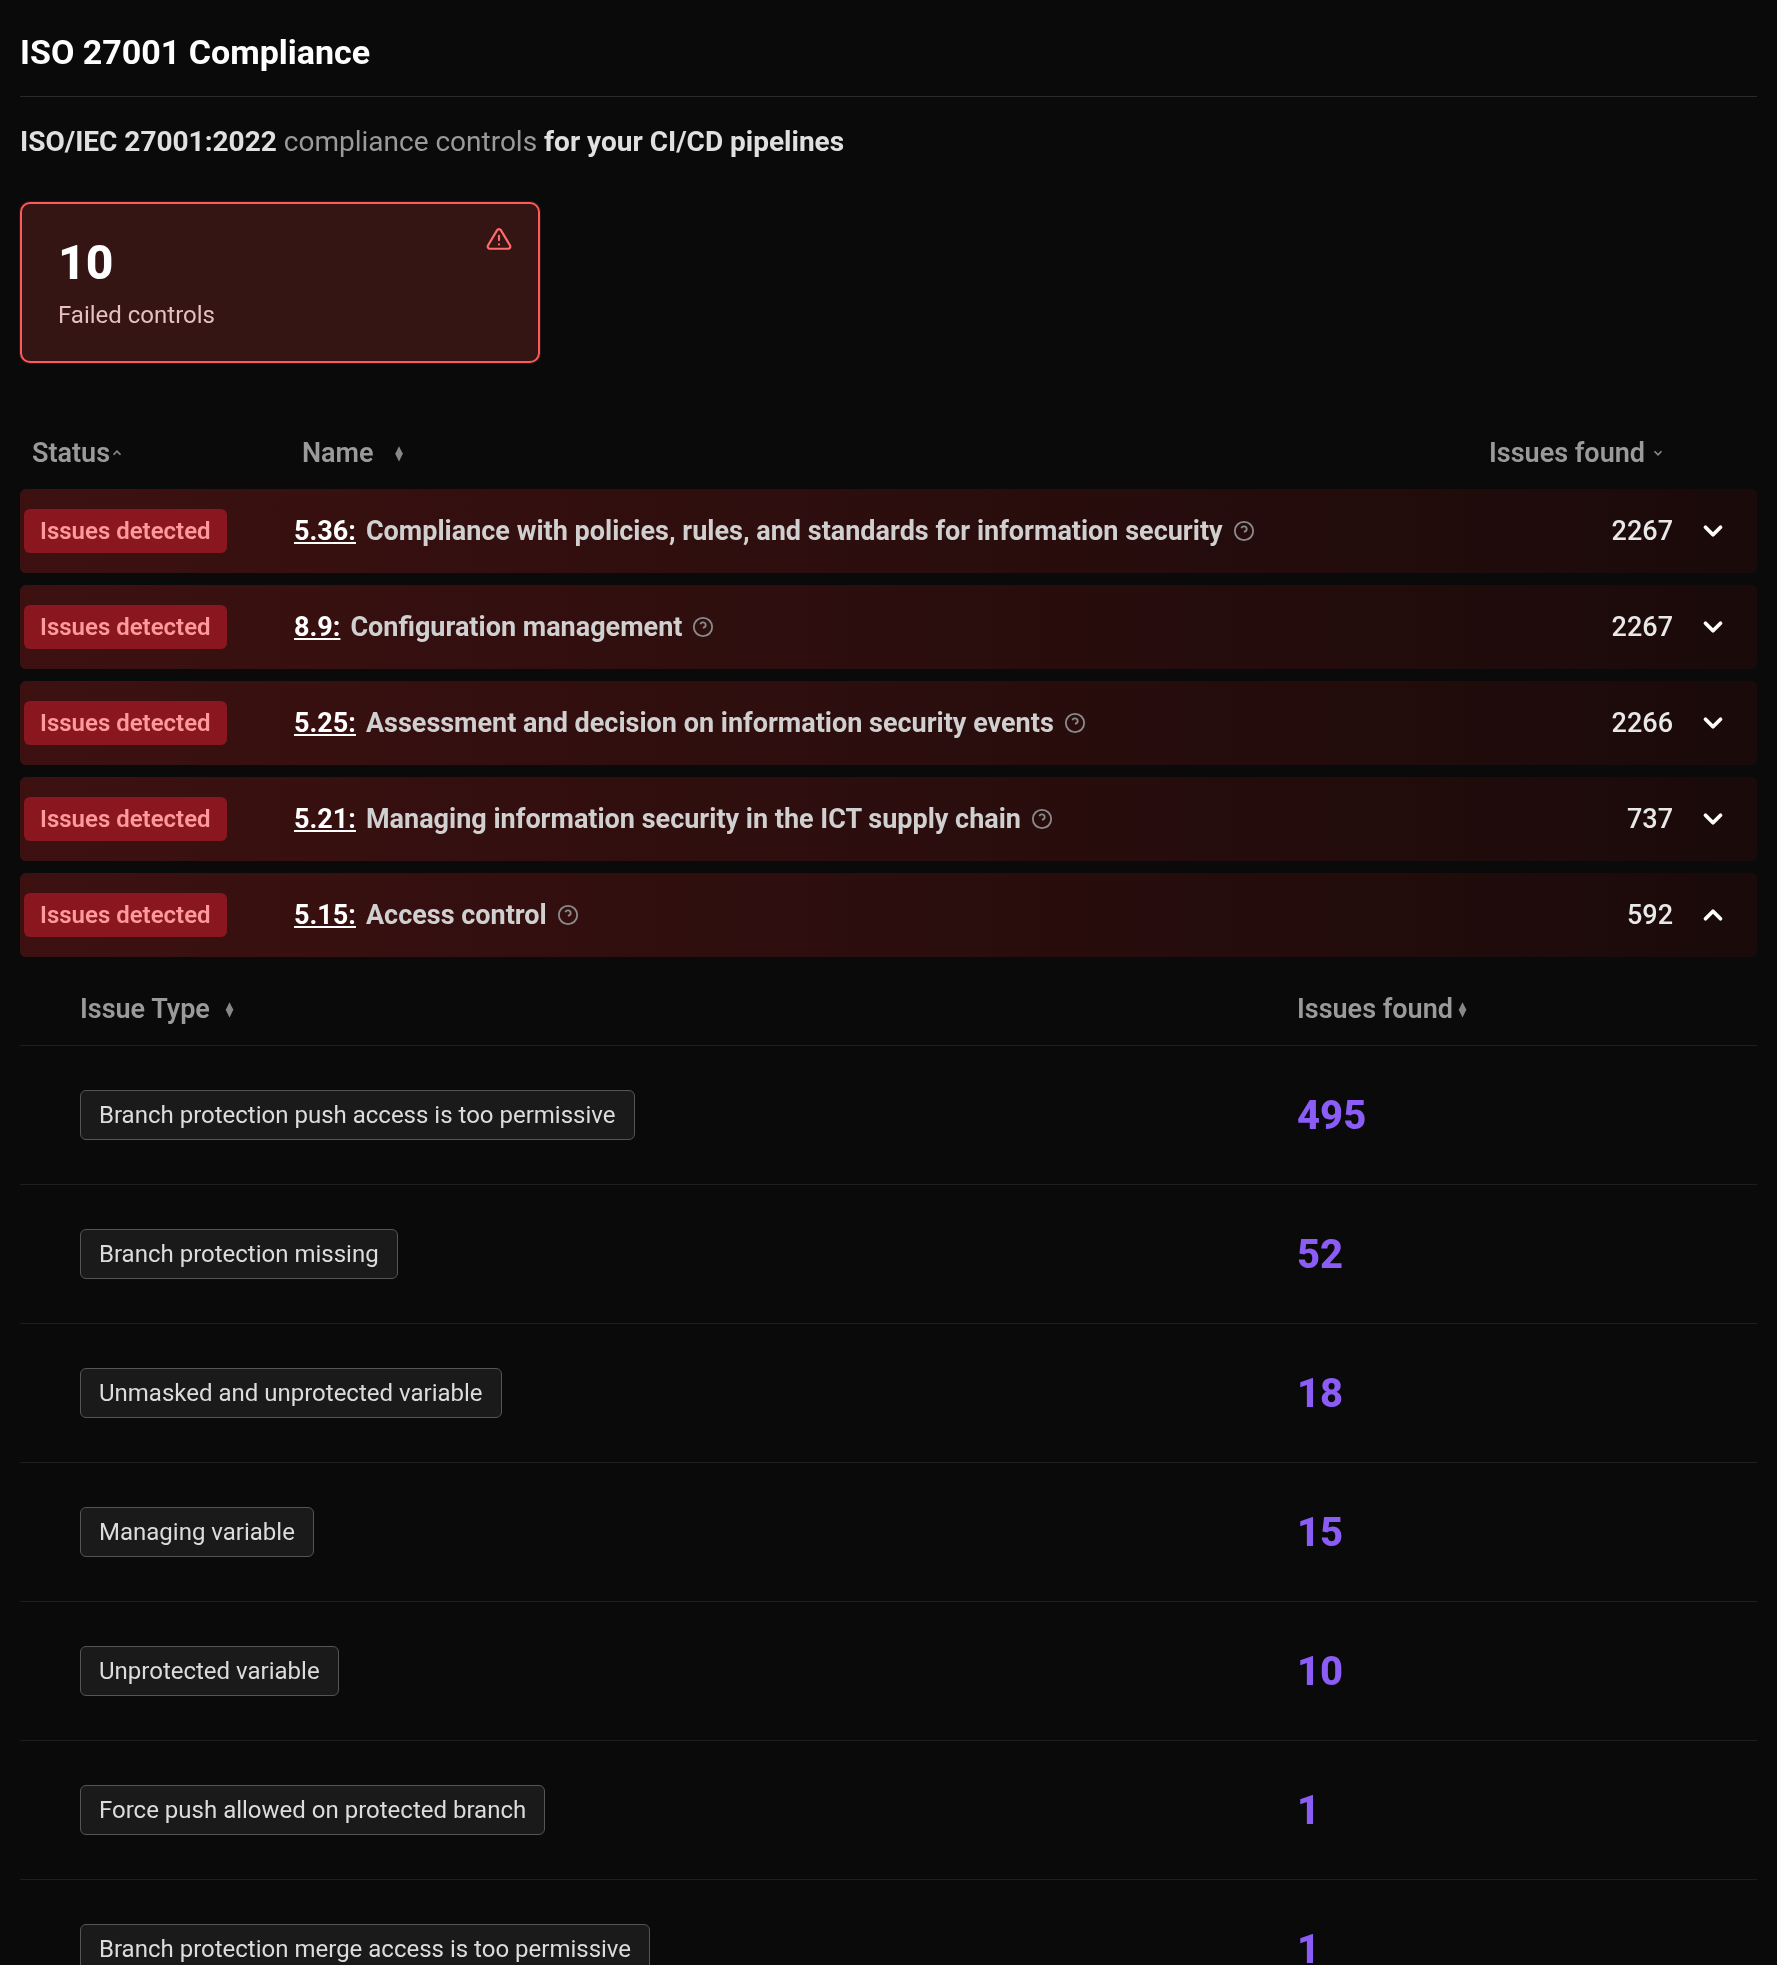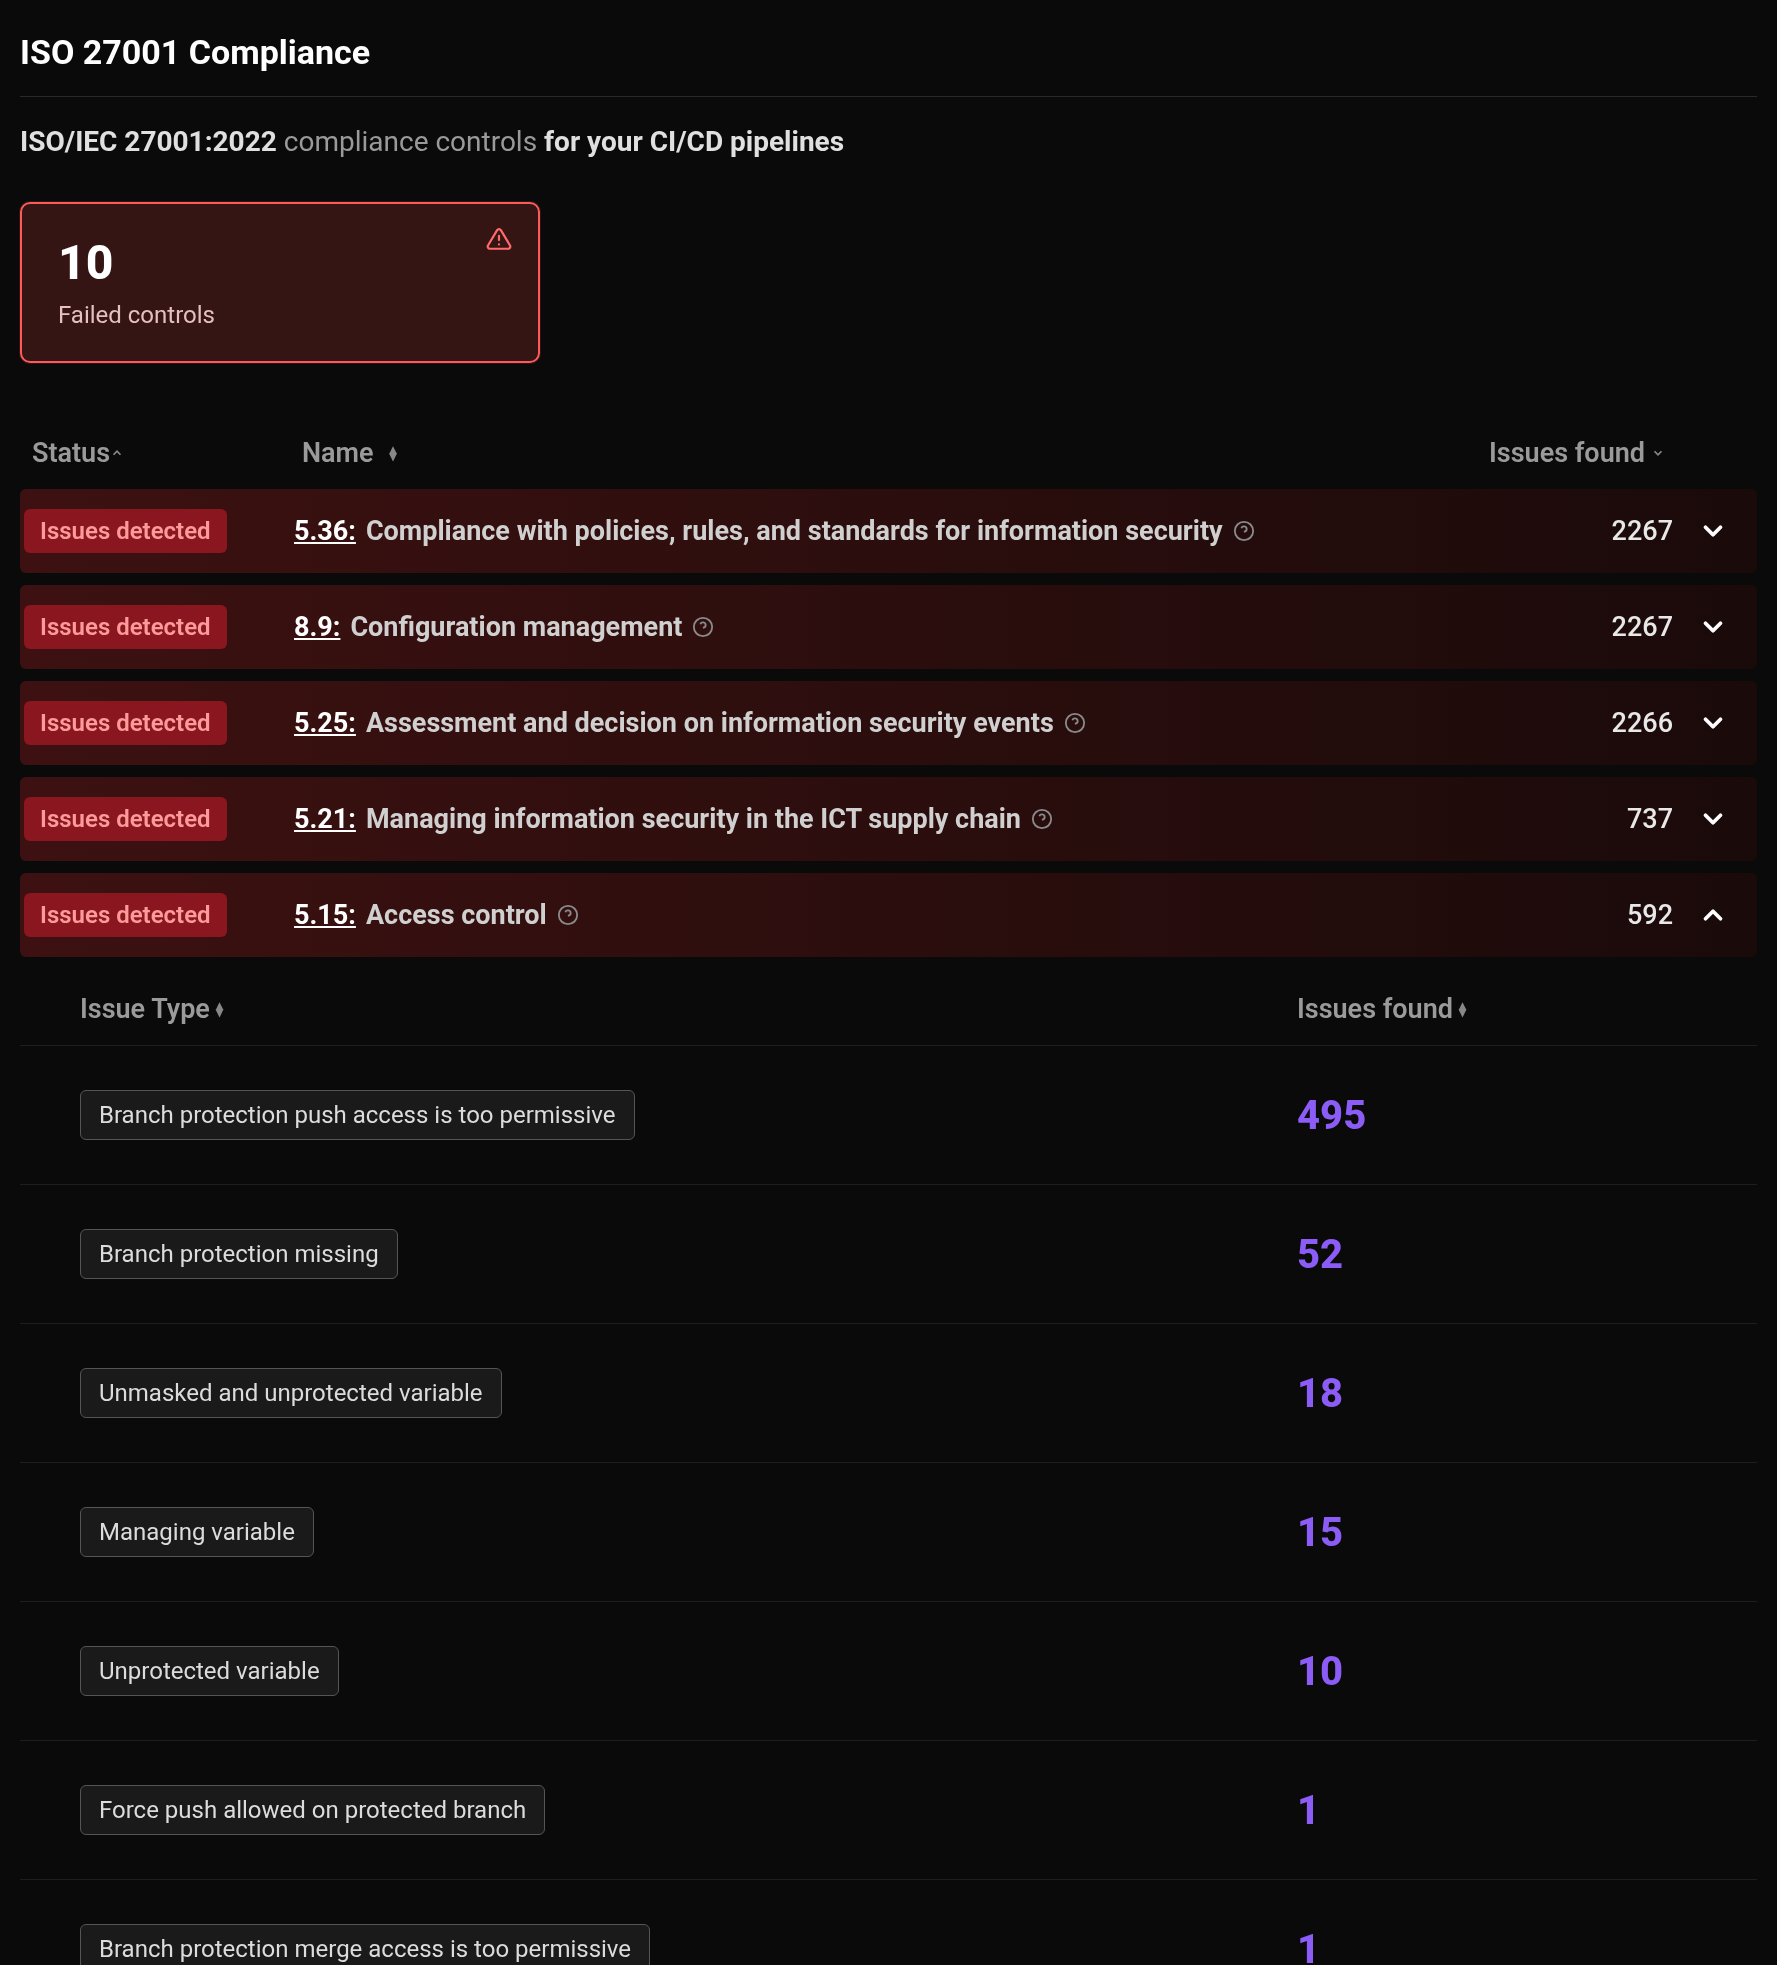--- a/index.html
+++ b/index.html
@@ -57,21 +57,21 @@
   }
   .table-head {
     display: flex;
     align-items: center;
     padding: 18px 12px 20px 12px;
     color: #9a9a9a;
     font-size: 27px;
     font-weight: 600;
   }
   .col-status { width: 270px; display:flex; align-items:center; gap:0;}
-  .col-name { flex: 1; display:flex; align-items:center; gap:16px;}
+  .col-name { flex: 1; display:flex; align-items:center; gap:22px;}
   .col-issues { width: 220px; text-align: right; display:flex; justify-content:flex-end; align-items:center; gap:6px;}
   .col-expand { width: 80px; }
   .sort-icon { display:inline-flex; flex-direction:column; line-height:0; font-size:14px; color:#888;}
   .sort-icon .up, .sort-icon .down { line-height: 7px; }
   .row {
     display: flex;
     align-items: center;
     background: linear-gradient(to right, rgba(70,18,18,0.85), rgba(40,10,10,0.55));
     border-radius: 6px;
     padding: 20px 4px;
@@ -112,21 +112,21 @@
   }
   .chevron { display:inline-flex; }
   .inner-head {
     display:flex;
     align-items:center;
     padding: 24px 60px 20px 60px;
     color:#9a9a9a;
     font-size:27px;
     font-weight:600;
   }
-  .inner-head .icol-type { flex:1; display:flex; align-items:center; gap:6px;text-align:center;}
+  .inner-head .icol-type { flex:1; display:flex; align-items:center; gap:16px;text-align:center;}
   .inner-head .icol-count { width: 400px; display:flex; align-items:center; gap:6px;}
   .inner-row {
     display:flex;
     align-items:center;
     padding: 44px 60px;
     border-top: 1px solid #1e1e1e;
   }
   .inner-row .pill {
     display:inline-block;
     border:1px solid #555;

